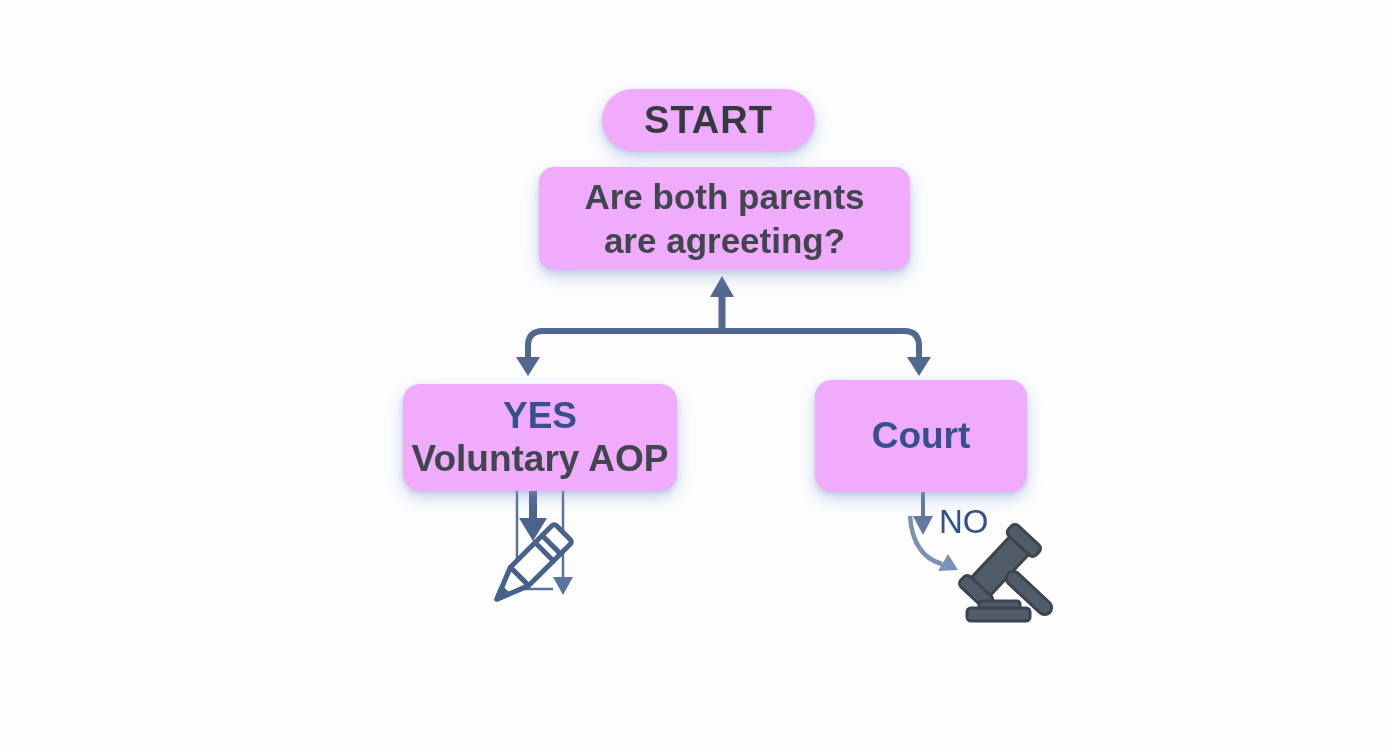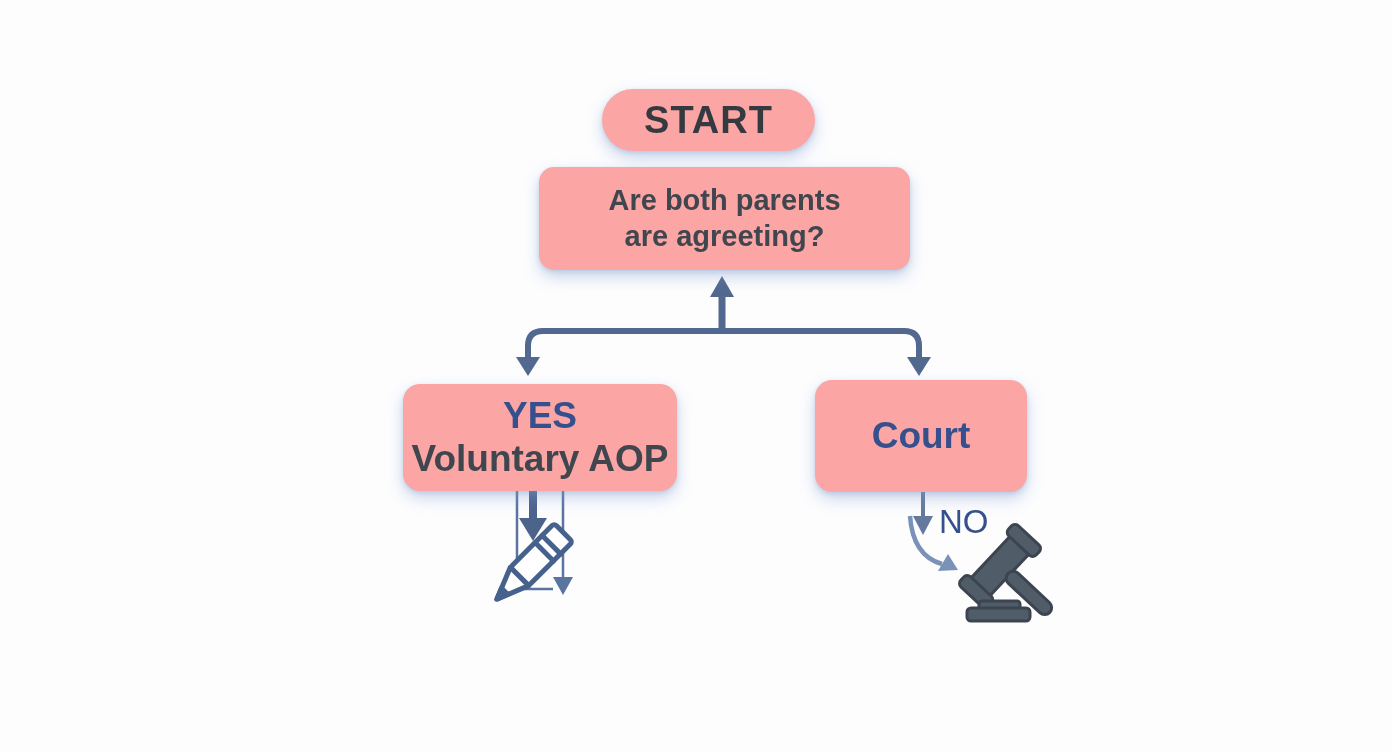--- a/index.html
+++ b/index.html
@@ -7,36 +7,36 @@
     position:relative;
     width:1392px;height:752px;
     background:#fdfdfe;
     overflow:hidden;
     font-family:"Liberation Sans", sans-serif;
   }
   svg.wires{position:absolute;left:0;top:0;z-index:1;}
   .node{
     position:absolute;
     z-index:2;
-    background:#fca5a5;
+    background:#f0abfc;
     display:flex;flex-direction:column;
     align-items:center;justify-content:center;
     text-align:center;
     font-weight:700;
     box-shadow:0 7px 16px rgba(125,155,205,.40), 0 2px 4px rgba(125,155,205,.28);
   }
   .node-start{
     left:602px;top:89px;width:213px;height:62px;
     border-radius:34px;
     font-size:38px;letter-spacing:1px;color:#343a40;
   }
   .node-question{
     left:539px;top:167px;width:371px;height:103px;
     border-radius:15px;
-    font-size:29px;line-height:1.24;color:#40464d;
+    font-size:35px;line-height:1.24;color:#40464d;
   }
   .node-yes{
     left:403px;top:384px;width:274px;height:107px;
     border-radius:17px;
     font-size:37px;line-height:1.16;
   }
   .node-court{
     left:815px;top:380px;width:212px;height:112px;
     border-radius:17px;
     font-size:37px;line-height:1.16;

